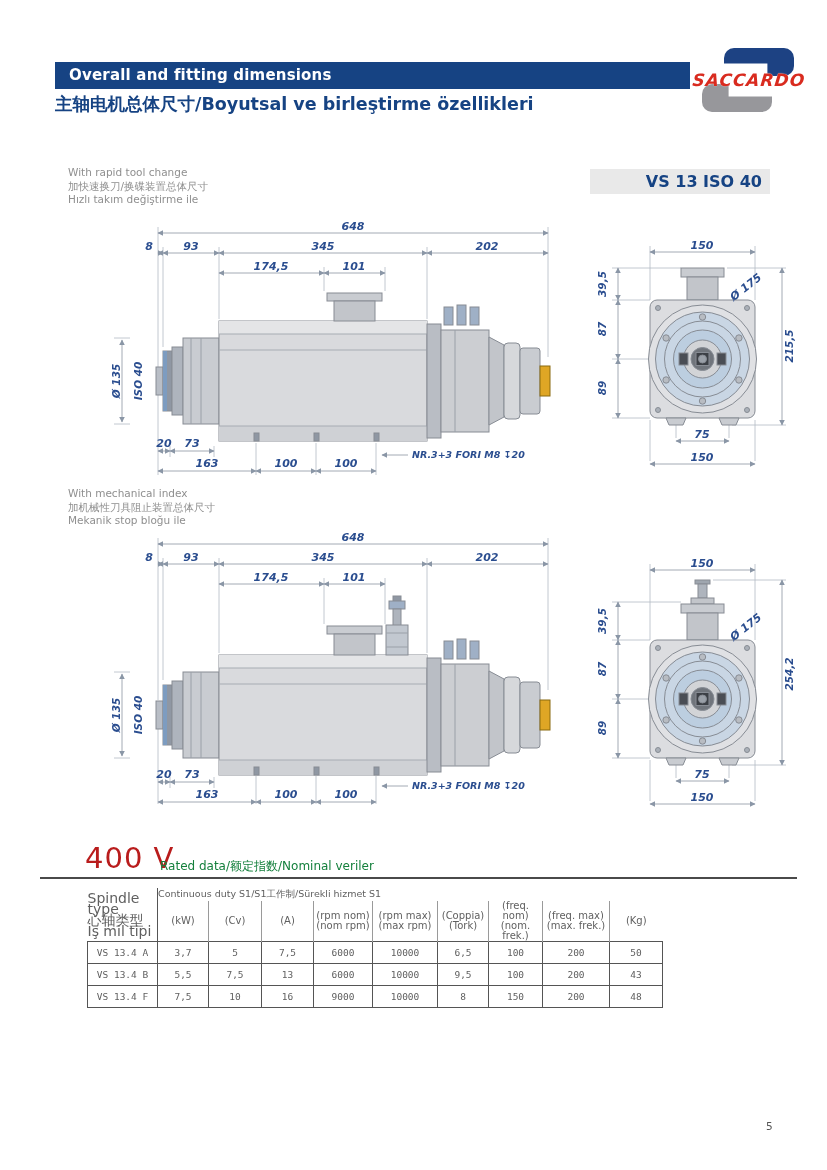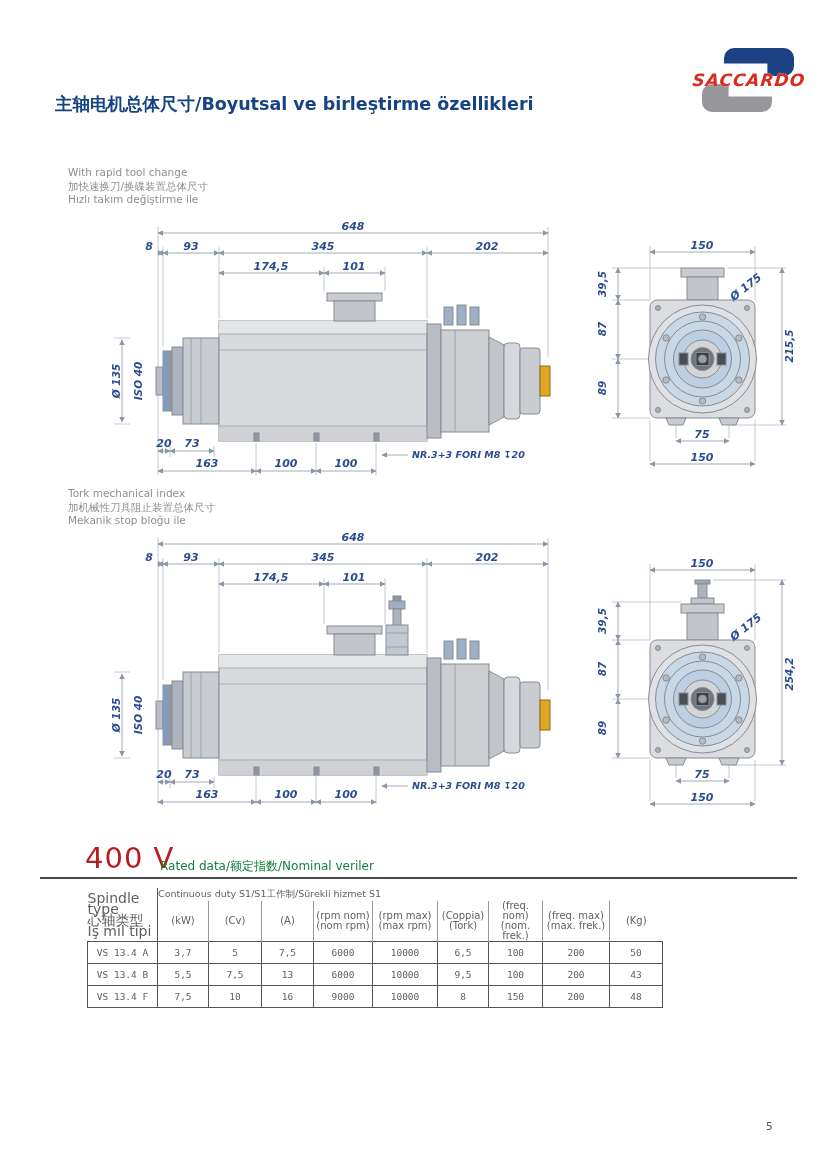--- a/index.html
+++ b/index.html
@@ -49,32 +49,34 @@
                 height:21px;border:1.2px solid #555;border-left-width:1px;border-right-width:1px;}
   tr.datarow td{border-top:1.8px solid #555;border-bottom:1.8px solid #555;}
   
   #page-num{position:absolute;left:766px;top:1120px;color:#555;font-size:10.5px;}
 </style>
 </head>
 <body>
 
 <div id="page">
 
+  <div id="title-bar">Overall and fitting dimensions</div>
   <div id="logo">
     <div class="arc arc-top"></div>
     <div class="arc arc-bot"></div>
     <div class="brand">SACCARDO</div>
   </div>
   <div id="subtitle">主轴电机总体尺寸/Boyutsal ve birleştirme özellikleri</div>
 
   <div class="section-label" style="top:166px;">
     <div>With rapid tool change</div>
     <div>加快速换刀/换碟装置总体尺寸</div>
     <div>Hızlı takım değiştirme ile</div>
   </div>
+  <div id="model-badge">VS 13 ISO 40</div>
 
   <svg class="drawing" style="left:100px;top:219px;" width="460" height="258" viewBox="0 0 460 258">
     <defs>
       <marker id="ar1" viewBox="0 0 10 10" refX="9" refY="5" markerWidth="6.5" markerHeight="6.5" orient="auto-start-reverse">
         <path d="M0,0 L10,5 L0,10 z" fill="#8a96a6"></path>
       </marker>
     </defs>
 
     <g stroke="#b3bac4" stroke-width="0.8" fill="none">
       <path d="M58,8 V148 M448,8 V138 M63,28 V128 M119,28 V100 M327,28 V100 M224,48 V72 M285,48 V72
@@ -197,21 +199,21 @@
     <text class="side" transform="rotate(-90 24 46)" x="24" y="46">39,5</text>
     <text class="side" transform="rotate(-90 24 91)" x="24" y="91">87</text>
     <text class="side" transform="rotate(-90 24 150)" x="24" y="150">89</text>
     <text transform="rotate(-38 166 52)" x="166" y="52">Ø 175</text>
     <text class="side" transform="rotate(-90 211 108)" x="211" y="108">215,5</text>
     <text x="120" y="200">75</text>
     <text x="120" y="223">150</text>
   </svg>
 
   <div class="section-label" style="top:487px;">
-    <div>Tork mechanical index</div>
+    <div>With mechanical index</div>
     <div>加机械性刀具阻止装置总体尺寸</div>
     <div>Mekanik stop bloğu ile</div>
   </div>
 
   <svg class="drawing" style="left:100px;top:530px;" width="470" height="285" viewBox="0 0 470 285">
     <defs>
       <marker id="ar3" viewBox="0 0 10 10" refX="9" refY="5" markerWidth="6.5" markerHeight="6.5" orient="auto-start-reverse">
         <path d="M0,0 L10,5 L0,10 z" fill="#8a96a6"></path>
       </marker>
     </defs>

